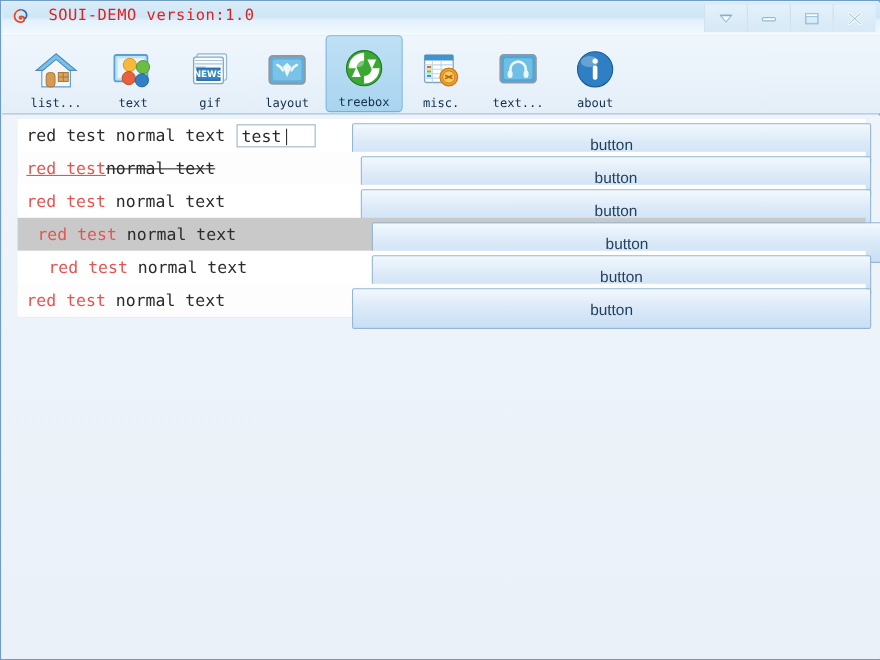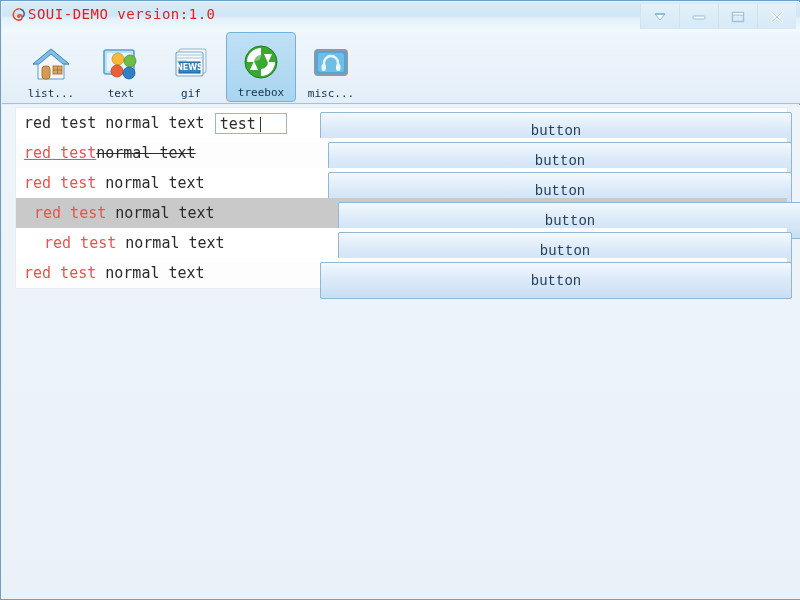--- a/index.html
+++ b/index.html
@@ -13,21 +13,21 @@
     box-sizing:border-box;
     border:1px solid #6f9dc6;
     background:linear-gradient(180deg,#e9f3fb 0%,#e4eef8 40%,#eef4fa 100%);
   }
   
   .titlebar{
     position:absolute;left:1px;top:1px;width:798px;height:30px;
     background:linear-gradient(180deg,#d8ecf8 0%,#cfe6f6 45%,#e2f1fb 55%,#f3fafd 100%);
     border-bottom:1px solid #bcd8ea;
   }
-  .title-left{position:absolute;left:10px;top:5px;display:flex;align-items:center;gap:2px;}
+  .title-left{position:absolute;left:10px;top:5px;display:flex;align-items:center;gap:18px;}
   .app-logo{width:14px;height:14px;position:relative;flex:0 0 auto;}
   .title-text{
     color:#e02020;font-size:14px;letter-spacing:0.5px;line-height:14px;
     font-family:"DejaVu Sans Mono","Liberation Mono",monospace;
     white-space:pre;
   }
   .sysbtns{position:absolute;right:4px;top:2px;display:flex;height:25px;}
   .sysbtn{
     width:38px;height:25px;display:flex;align-items:center;justify-content:center;
     border-left:1px solid #cfe2ee;
@@ -90,21 +90,21 @@
   .editbox .val{
     position:absolute;left:4px;top:1px;font-size:15px;line-height:19px;color:#2b2b2b;
     font-family:"DejaVu Sans Mono","Liberation Mono",monospace;white-space:pre;
   }
   .caret{position:absolute;top:3px;width:1px;height:15px;background:#333;}
   .btn{
     position:absolute;top:4px;height:37px;box-sizing:border-box;
     border:1px solid #93b6d2;border-radius:2px;
     background:linear-gradient(180deg,#f2f8fd 0%,#dceaf8 45%,#c9dff4 100%);
     display:flex;align-items:center;justify-content:center;
-    font-family:Liberation Mono, monospace;
+    font-family:Liberation Sans, sans-serif;
     font-size:14px;color:#23415c;
   }
 </style>
 </head>
 <body>
 
 <div class="window">
 
   <div class="titlebar">
     <div class="title-left">
@@ -180,50 +180,89 @@
           <rect x="9" y="6" width="27" height="24" rx="2" fill="#f2f7fb" stroke="#8fb5cd" stroke-width="1"></rect>
           <rect x="6" y="9" width="27" height="24" rx="2" fill="#f7fbfe" stroke="#7fa9c4" stroke-width="1.2"></rect>
           <path d="M7 12h25 M7 15h25 M7 18h10" stroke="#aac6d8" stroke-width="1.1"></path>
           <rect x="9" y="19" width="21" height="11" fill="#2f86c8" stroke="#1d5f95" stroke-width="1"></rect>
           <text x="19.5" y="27.3" font-family="DejaVu Sans, sans-serif" font-size="8" font-weight="bold" fill="#ffffff" text-anchor="middle">NEWS</text>
         </svg>
       </span>
       <span class="tb-label">gif</span>
     </div>
 
+    <div class="tb-item">
+      <span class="tb-icon">
+        <svg width="42" height="42" viewBox="0 0 42 42">
+          <rect x="5" y="8" width="32" height="25" rx="3" fill="#5fb0de" stroke="#8b9aa6" stroke-width="2"></rect>
+          <rect x="8" y="11" width="26" height="19" rx="2" fill="#79c2e8"></rect>
+          <path d="M21 14 l4 4 -4 9 -4 -9z" fill="#eaf7fe"></path>
+          <path d="M12 16 q4 2 5 5 M30 16 q-4 2 -5 5" stroke="#eaf7fe" stroke-width="2.2" fill="none" stroke-linecap="round"></path>
+        </svg>
+      </span>
+      <span class="tb-label">layout</span>
+    </div>
 
     <div class="tb-item selected">
       <span class="tb-icon">
         <svg width="42" height="42" viewBox="0 0 42 42">
           <circle cx="21" cy="20" r="16" fill="#3aa832" stroke="#1f7a20" stroke-width="1"></circle>
           <circle cx="21" cy="20" r="16" fill="url(#g1)" opacity="0"></circle>
           <path d="M21 6 a14 14 0 0 0 -14 14 l7 0 a7 7 0 0 1 7 -7z" fill="#ffffff"></path>
           <path d="M35 20 a14 14 0 0 1 -14 14 l0 -7 a7 7 0 0 0 7 -7z" fill="#ffffff"></path>
           <path d="M24 12 l8 0 -4 9z" fill="#ffffff"></path>
           <path d="M18 28 l-8 0 4 -9z" fill="#ffffff"></path>
           <circle cx="16" cy="14" r="5" fill="#ffffff" opacity="0.35"></circle>
         </svg>
       </span>
       <span class="tb-label">treebox</span>
     </div>
 
+    <div class="tb-item">
+      <span class="tb-icon">
+        <svg width="42" height="42" viewBox="0 0 42 42">
+          <rect x="6" y="7" width="26" height="25" rx="1.5" fill="#ffffff" stroke="#7aa8c4" stroke-width="1.2"></rect>
+          <rect x="6" y="7" width="26" height="5" fill="#3f93cf"></rect>
+          <path d="M6 16h26 M6 20h26 M6 24h26 M6 28h26" stroke="#bcd6e6" stroke-width="1"></path>
+          <path d="M13 12v20 M21 12v20" stroke="#bcd6e6" stroke-width="1"></path>
+          <rect x="8" y="17" width="4" height="2" fill="#e06a2e"></rect>
+          <rect x="8" y="21" width="4" height="2" fill="#6cbd45"></rect>
+          <rect x="8" y="25" width="4" height="2" fill="#3f93cf"></rect>
+          <circle cx="28" cy="27" r="8" fill="#f0a32e" stroke="#c97a11" stroke-width="1.2"></circle>
+          <circle cx="28" cy="27" r="5.6" fill="#f8c860" stroke="#c97a11" stroke-width="0.9"></circle>
+          <path d="M24.6 25.4 L31.4 28.6 M31.4 25.4 L24.6 28.6" stroke="#b06a0e" stroke-width="1.3"></path>
+        </svg>
+      </span>
+      <span class="tb-label">misc.</span>
+    </div>
 
     <div class="tb-item">
       <span class="tb-icon">
         <svg width="42" height="42" viewBox="0 0 42 42">
           <rect x="5" y="7" width="32" height="25" rx="3" fill="#4fa6d8" stroke="#8b9aa6" stroke-width="2"></rect>
           <rect x="8" y="10" width="26" height="19" rx="2" fill="#6fbee5"></rect>
           <path d="M14 24 v-4 a7 7 0 0 1 14 0 v4" fill="none" stroke="#eaf7fe" stroke-width="2.4" stroke-linecap="round"></path>
           <rect x="11.5" y="21" width="4.5" height="7" rx="2.2" fill="#eaf7fe"></rect>
           <rect x="26" y="21" width="4.5" height="7" rx="2.2" fill="#eaf7fe"></rect>
         </svg>
       </span>
-      <span class="tb-label">misc...</span>
-    </div>
-
+      <span class="tb-label">text...</span>
+    </div>
+
+    <div class="tb-item">
+      <span class="tb-icon">
+        <svg width="42" height="42" viewBox="0 0 42 42">
+          <circle cx="21" cy="20" r="16" fill="#2f7fc4" stroke="#1b5a95" stroke-width="1"></circle>
+          <ellipse cx="16" cy="13" rx="8" ry="5" fill="#ffffff" opacity="0.28"></ellipse>
+          <circle cx="21" cy="12.5" r="2.4" fill="#ffffff"></circle>
+          <rect x="18.9" y="16.5" width="4.2" height="13" rx="1.8" fill="#ffffff"></rect>
+        </svg>
+      </span>
+      <span class="tb-label">about</span>
+    </div>
   </div>
 
   <div class="client">
     <div class="listbox" id="listbox">
         <div class="row">
           <div class="row-labels" style="margin-left: 8px;"><span class="lbl txt-dark">red test</span><span class="lbl"> </span><span class="lbl txt-dark txt-normal-small">normal text</span><span class="editbox"><span class="val">test</span><span class="caret" style="left: 44px;"></span></span></div>
           <div class="btn" style="left: 304px; width: 472px;">button</div>
         </div>
         <div class="row alt">
           <div class="row-labels" style="margin-left: 8px;"><span class="lbl txt-red u">red test</span><span class="lbl"></span><span class="lbl txt-dark s">normal text</span></div>

